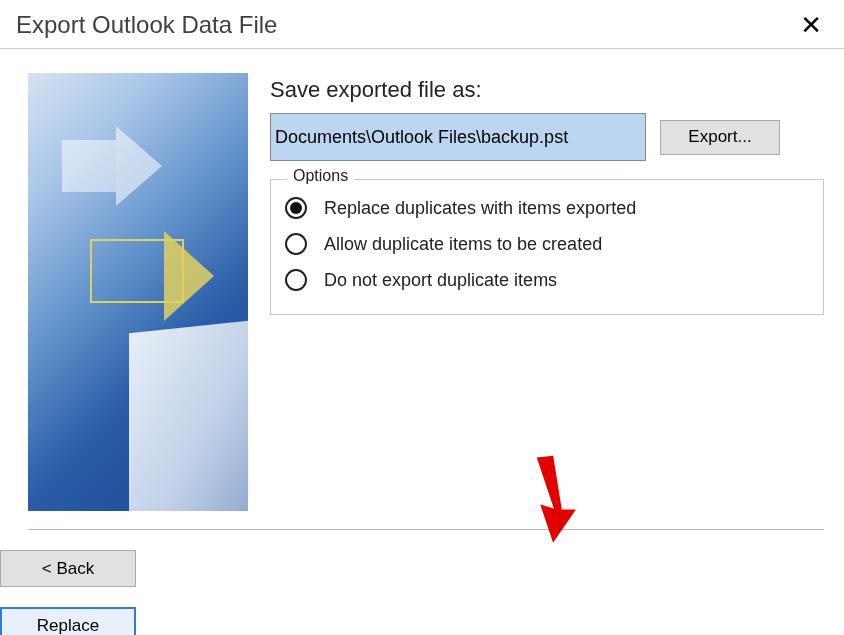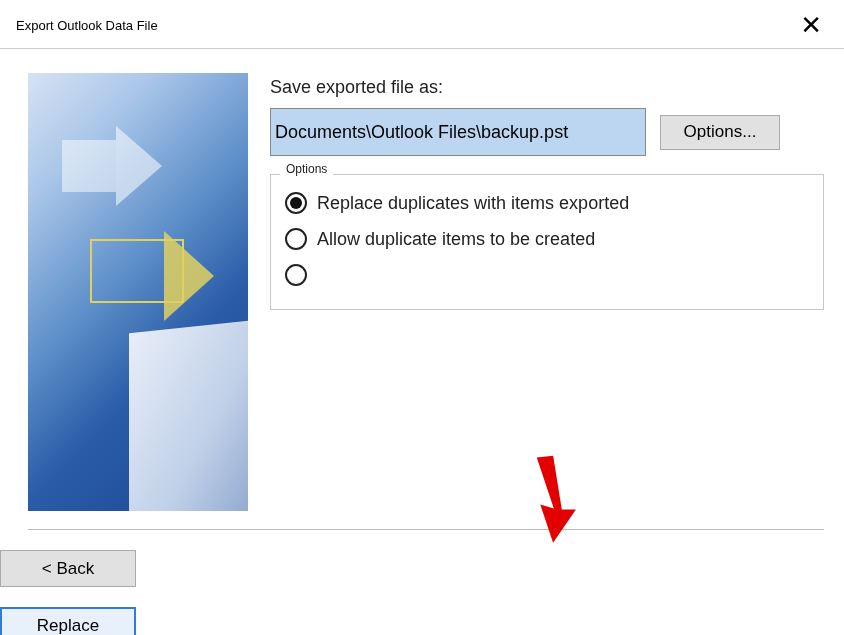--- a/index.html
+++ b/index.html
@@ -12,22 +12,22 @@
       height: 635px;
       overflow: hidden;
     }
     .titlebar {
       display: flex;
       justify-content: space-between;
       align-items: center;
       padding: 10px 16px 8px 16px;
     }
     .titlebar-title {
-      font-size: 13px;
-      color: #000000;
+      font-size: 24px;
+      color: #404040;
     }
     .close-btn {
       font-size: 26px;
       font-weight: 300;
       cursor: pointer;
       line-height: 1;
       font-family: Arial, sans-serif;
       padding: 2px 6px;
     }
     .separator-top {
@@ -93,21 +93,21 @@
       width: 120px;
       height: 200px;
       background: linear-gradient(120deg, #e8eef8 0%, #c0d0e8 60%, #90a8d0 100%);
       transform: skewY(-6deg);
     }
     .form-area {
       flex: 1;
       padding-top: 4px;
     }
     .save-label {
-      font-size: 18px;
+      font-size: 22px;
       color: #222;
       margin-bottom: 10px;
     }
     .path-row {
       display: flex;
       gap: 14px;
       align-items: center;
       margin-bottom: 18px;
     }
     .path-input {
@@ -132,30 +132,30 @@
     }
     .options-group {
       border: 1px solid #c8c8c8;
       padding: 10px 14px 16px 14px;
       margin-top: 6px;
       position: relative;
     }
     .options-legend {
       position: absolute;
       top: -13px;
-      left: 9px;
+      left: 16px;
       background: #fff;
       padding: 0 6px;
-      font-size: 12px;
+      font-size: 16px;
       color: #222;
     }
     .radio-row {
       display: flex;
       align-items: center;
-      gap: 10px;
+      gap: 17px;
       padding: 7px 0;
     }
     .radio-circle {
       width: 22px;
       height: 22px;
       border: 2px solid #222;
       border-radius: 50%;
       display: flex;
       align-items: center;
       justify-content: center;
@@ -218,36 +218,37 @@
 <div class="content">
   <div class="wizard-image">
     <div class="wiz-arrow-white1"></div>
     <div class="wiz-box-white"></div>
   </div>
 
   <div class="form-area">
     <div class="save-label">Save exported file as:</div>
     <div class="path-row">
       <input type="text" class="path-input" id="pathInput" readonly="" value="Documents\Outlook Files\backup.pst" style="background: linear-gradient(rgb(188, 213, 240), rgb(188, 213, 240)) 0% 0% / 100% 100% no-repeat;">
-      <button class="browse-btn">Options...</button>
+      <button class="browse-btn">Export...</button>
     </div>
 
     <div class="options-group">
       <span class="options-legend">Options</span>
 
       <div class="radio-row">
         <span class="radio-circle selected"></span>
         <span class="radio-label">Replace duplicates with items exported</span>
       </div>
       <div class="radio-row">
         <span class="radio-circle"></span>
         <span class="radio-label">Allow duplicate items to be created</span>
       </div>
       <div class="radio-row">
         <span class="radio-circle"></span>
+        <span class="radio-label">Do not export duplicate items</span>
       </div>
     </div>
   </div>
 </div>
 
 <div class="separator-bottom"></div>
 
 <div class="button-row">
   <svg class="arrow-annotation" width="80" height="100" viewBox="0 0 80 100">
     <path d="M 20 10 L 44 58 L 30 56 L 48 92 L 66 56 L 52 58 L 36 6 Z" fill="#e30000" transform="rotate(8 40 50)"></path>

